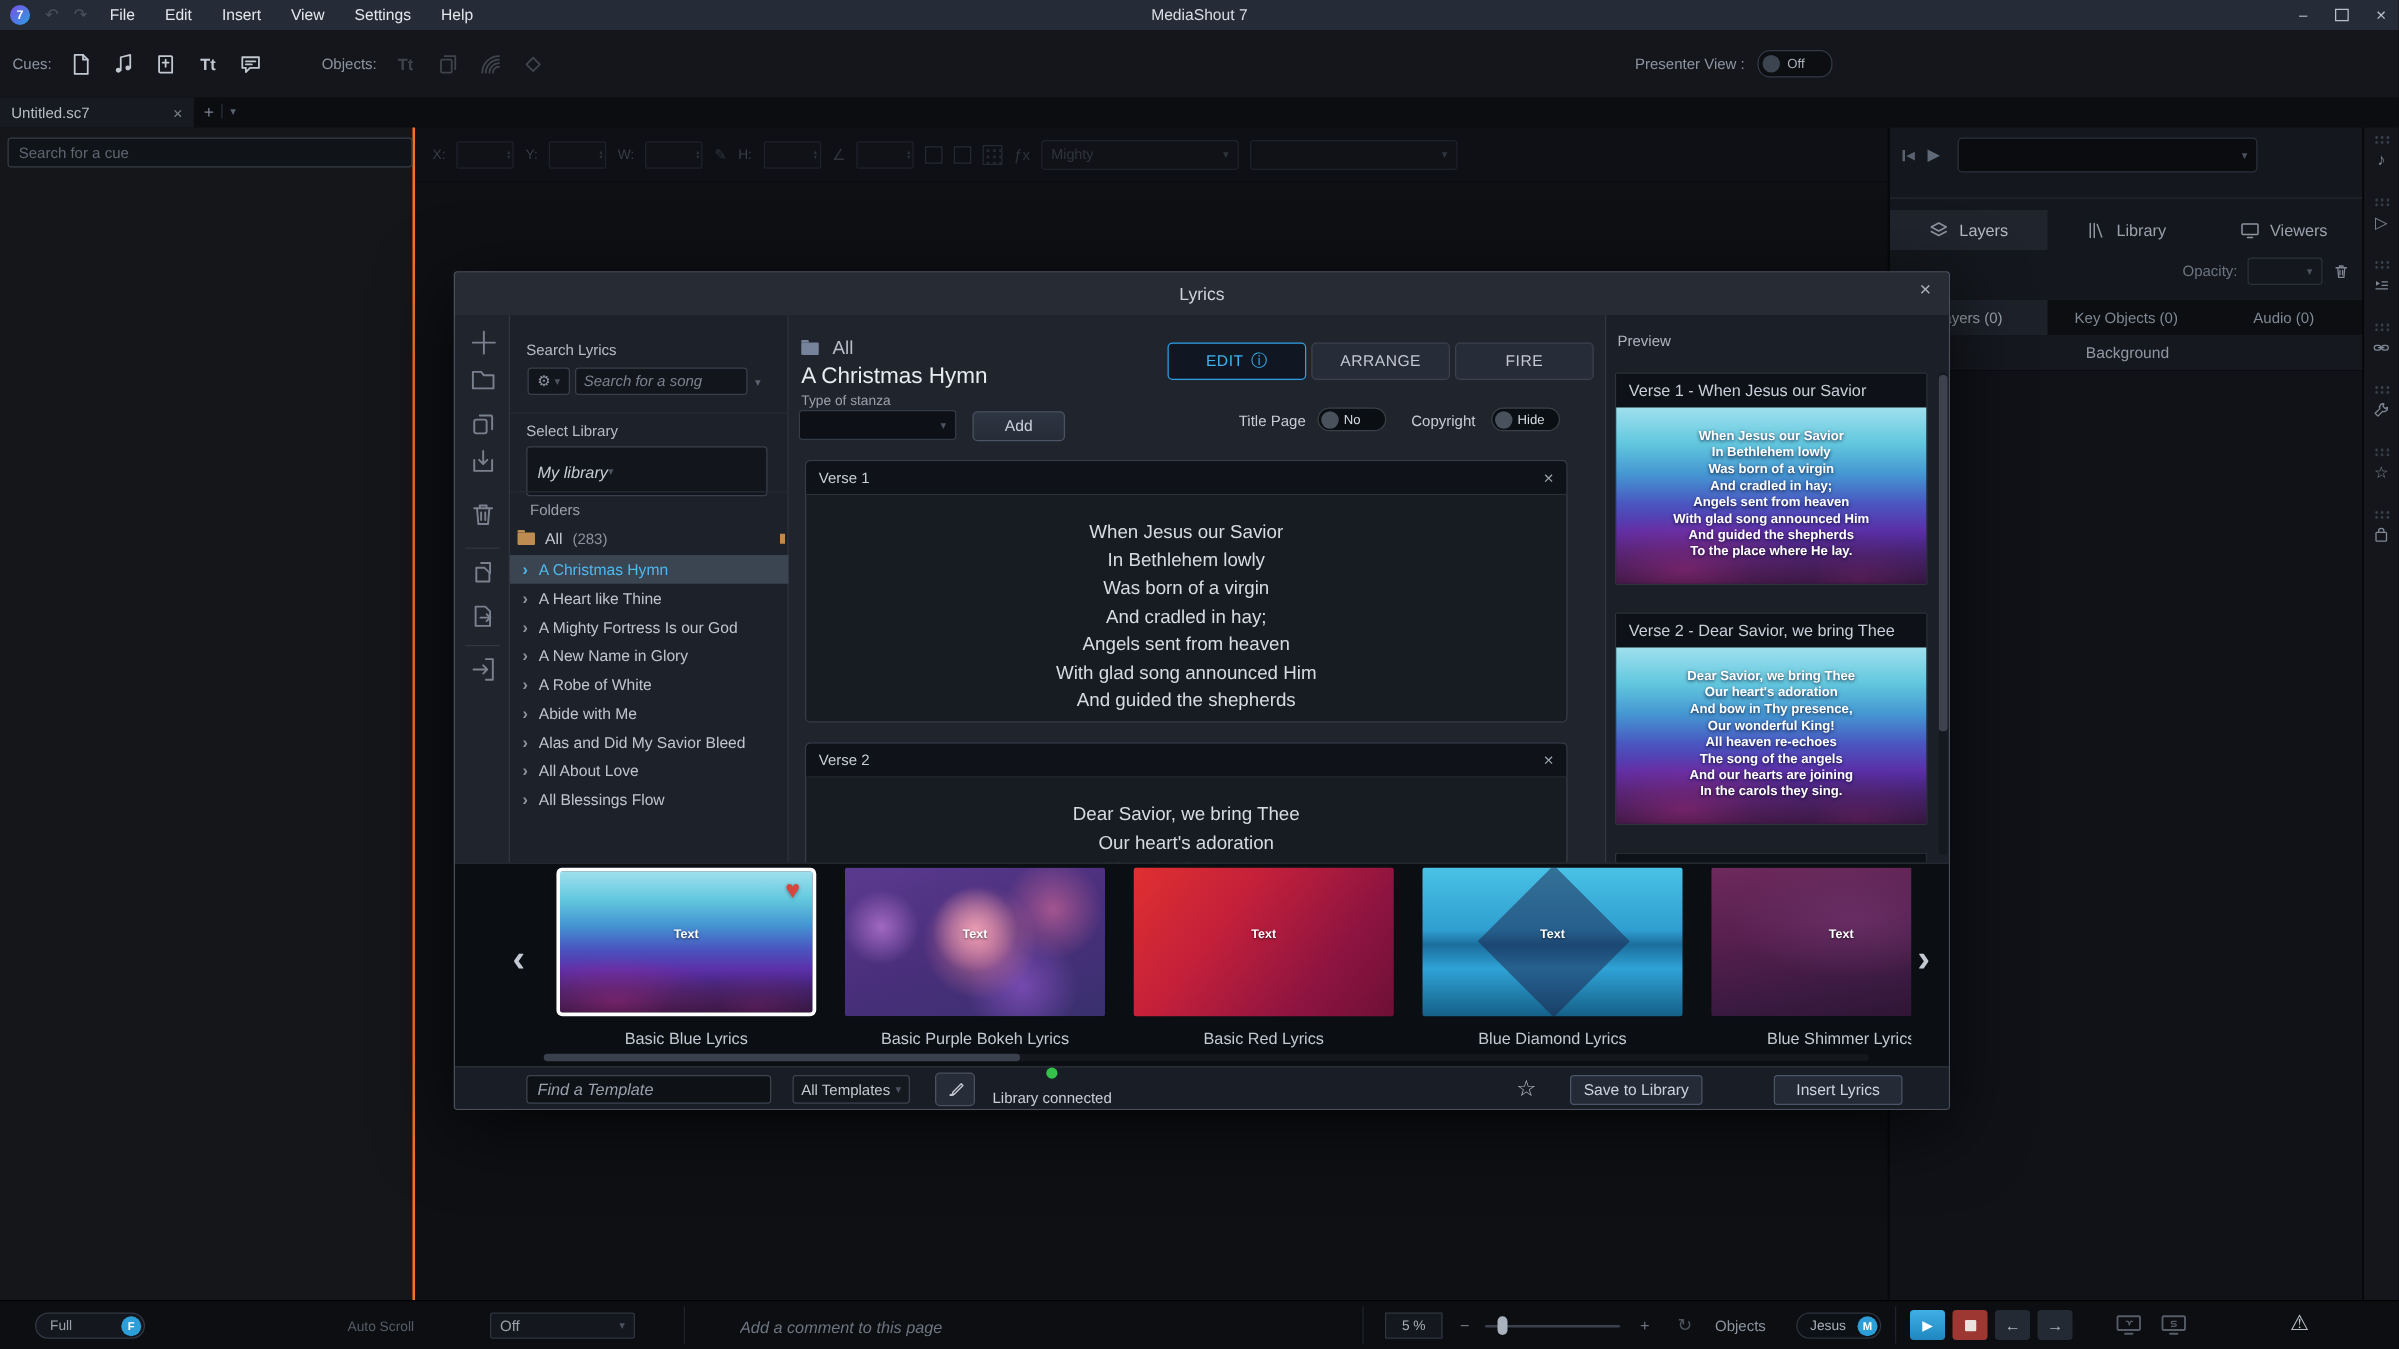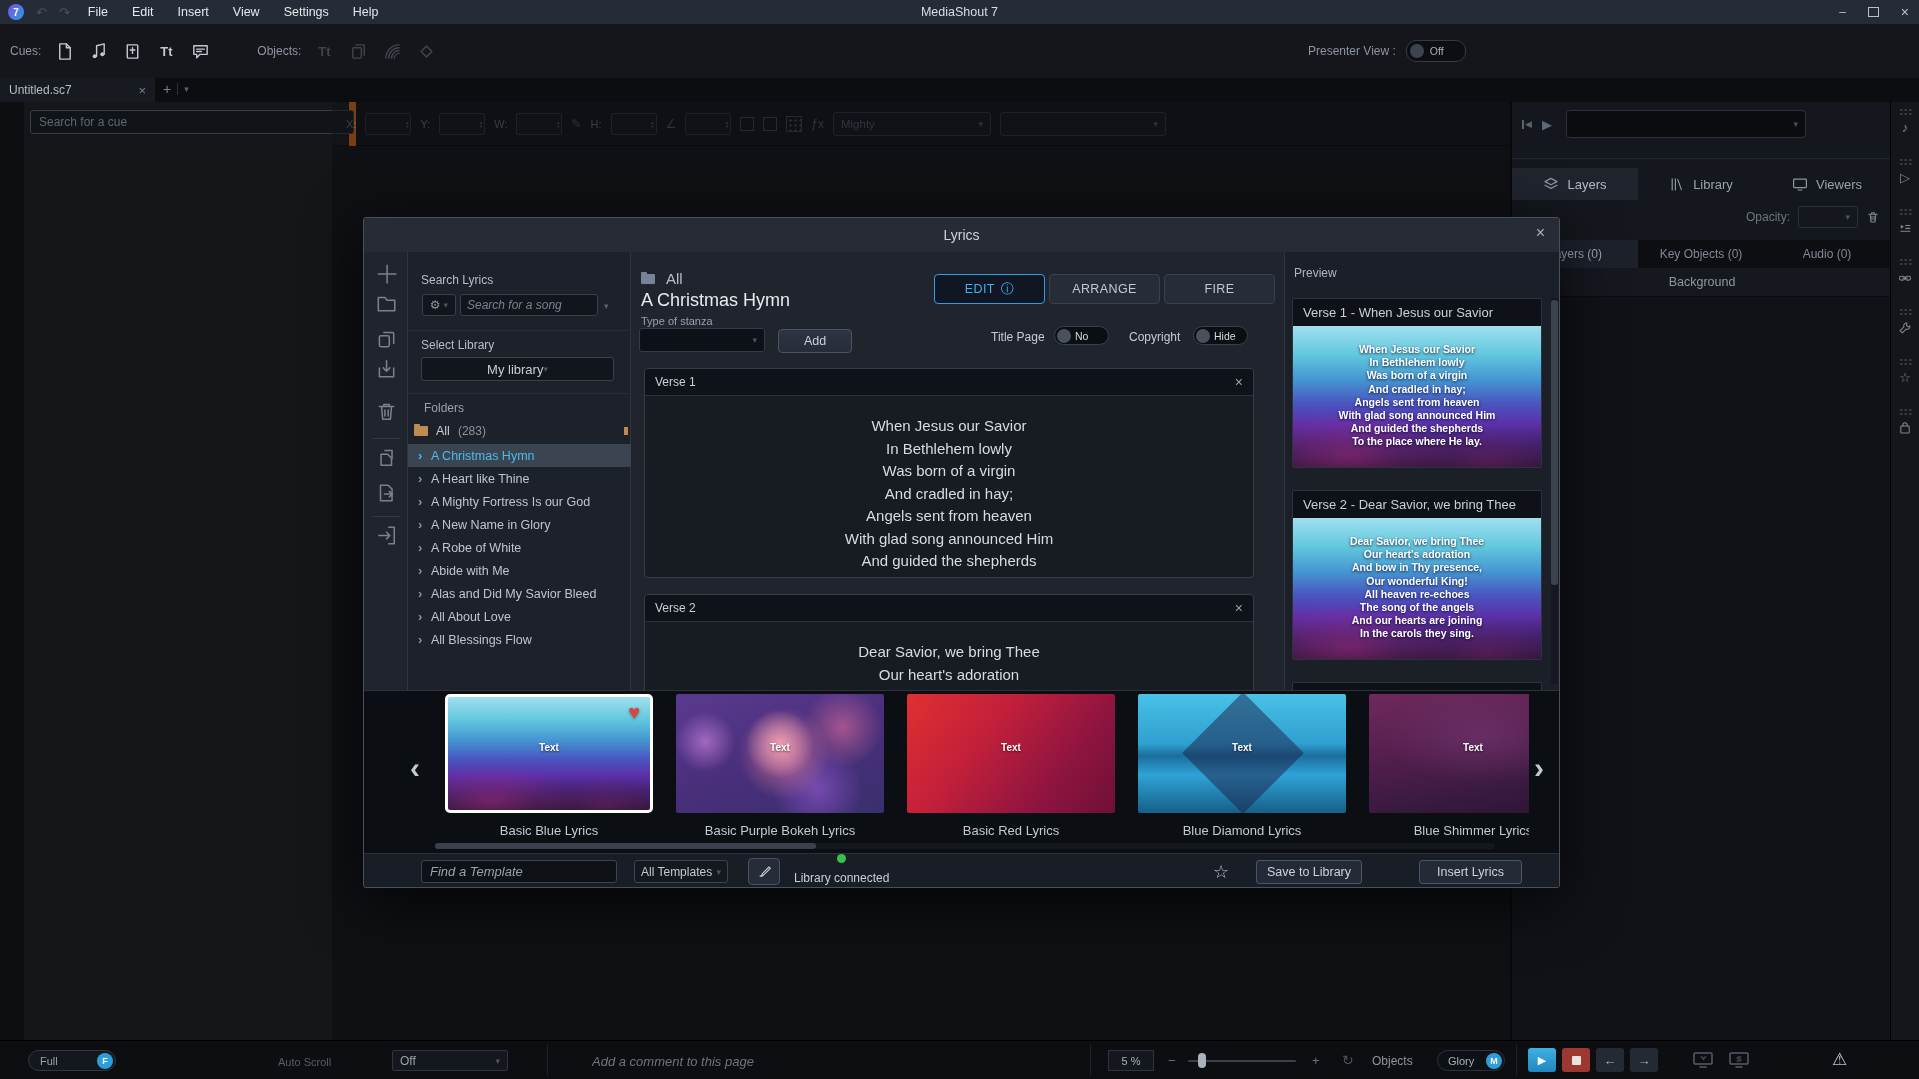--- a/index.html
+++ b/index.html
@@ -40,21 +40,21 @@
   
   #tabstrip{left:0;top:78px;width:1919px;height:24px;background:#0b0d11;}
   #doc-tab{position:absolute;left:0;top:0;width:155px;height:24px;background:#171a20;display:flex;align-items:center;}
   #doc-tab .tlabel{font-size:12px;color:#b6bcc6;margin-left:9px;flex:1;}
   #doc-tab .tclose{color:#7b828d;font-size:13px;margin-right:9px;}
   #tab-add{position:absolute;left:163px;top:3px;color:#7b828d;font-size:14px;display:flex;align-items:center;gap:6px;}
   #tab-add .sep{width:1px;height:12px;background:#2a2f38;}
   #tab-add .dd{font-size:9px;color:#5a6270;}
 
   
-  #cue-panel{left:0;top:102px;width:332px;height:938px;background:#14161a;border-right:7px solid #f97316;box-sizing:border-box;margin-left:24px;}
+  #cue-panel{left:0;top:102px;width:332px;height:938px;background:#14161a;border-right:2px solid #f97316;box-sizing:border-box;}
   #cue-search{position:absolute;left:6px;top:8px;width:306px;height:22px;background:#101318;border:1px solid #363c46;
               border-radius:3px;color:#8d95a1;font-size:12px;padding:0 8px;}
   #cue-search::placeholder{color:#5f6671;}
 
   
   #inspector{left:332px;top:102px;width:1178px;height:44px;background:#111318;border-bottom:1px solid #07080b;
              display:flex;align-items:center;gap:9px;padding-left:14px;box-sizing:border-box;opacity:.55;}
   .insp-label{font-size:11px;color:#5a6170;}
   .insp-box{width:44px;height:20px;background:#14171c;border:1px solid #2c323c;border-radius:2px;display:flex;justify-content:flex-end;align-items:center;}
   .step{display:flex;flex-direction:column;font-size:5px;color:#4a5260;line-height:4px;margin-right:2px;}
@@ -149,22 +149,22 @@
   #dlg-left{position:absolute;left:44px;top:34px;width:223px;height:438px;background:#1d2129;border-right:1px solid #30353f;box-sizing:border-box;}
   .sec-label{position:absolute;font-size:12px;color:#b7bdc7;}
   .hdiv{position:absolute;left:0;width:223px;height:1px;background:#272c35;}
   #gear-box{position:absolute;left:14px;top:42px;width:34px;height:22px;background:#12151b;border:1px solid #39404c;border-radius:3px;
             display:flex;align-items:center;justify-content:center;gap:3px;box-sizing:border-box;}
   #gear-box .g{color:#8d95a1;font-size:12px;}
   #song-search{position:absolute;left:52px;top:42px;width:138px;height:22px;background:#12151b;border:1px solid #39404c;border-radius:3px;
                font-style:italic;font-size:12px;color:#7b8390;padding:0 6px;box-sizing:border-box;}
   #song-search::placeholder{color:#7b8390;}
   #song-search-arrow{position:absolute;left:196px;top:49px;color:#5a6270;font-size:9px;}
-  #library-dd{position:absolute;left:13px;top:105px;width:193px;height:24px;background:#12151b;border:1px solid #39404c;border-radius:3px;
-              display:flex;align-items:center;justify-content:center;padding:0 8px;box-sizing:border-box;}
+  #library-dd{position:absolute;left:13px;top:105px;width:193px;height:40px;background:#12151b;border:1px solid #39404c;border-radius:3px;
+              display:flex;align-items:center;justify-content:flex-start;padding:0 8px;box-sizing:border-box;font-style:italic;}
   #library-dd .lv{font-size:13px;color:#c7cdd6;}
   .folder-ic{width:14px;height:10px;background:#bc8c50;border-radius:1px;position:relative;display:inline-block;}
   .folder-ic::before{content:"";position:absolute;left:0;top:-2px;width:6px;height:2px;background:#bc8c50;border-radius:1px 1px 0 0;}
   .folder-ic.gray{background:#77839b;}
   .folder-ic.gray::before{background:#77839b;}
   #all-row{position:absolute;left:6px;top:170px;width:214px;height:18px;display:flex;align-items:center;gap:8px;}
   #all-row .aname{font-size:12.5px;color:#c6cbd4;}
   #all-row .acount{font-size:12px;color:#8b939f;}
   #all-row .mark{position:absolute;right:0;top:5px;width:4px;height:8px;background:#c08a4e;}
   #song-list{position:absolute;left:0;top:192px;width:223px;}
@@ -509,21 +509,21 @@
   <input id="comment-input" placeholder="Add a comment to this page" style="">
   <div class="sdiv" style="left:1090px;"></div>
   <div id="zoom-box">5 %</div>
   <span class="zctl" style="left:1168px;">−</span>
   <div id="zoom-track"></div>
   <div id="zoom-knob"></div>
   <span class="zctl" style="left:1312px;">+</span>
   <span id="refresh-ic">↻</span>
   <span id="display-label">Objects</span>
   <div id="main-pill">
-    <span class="mtext">Glory</span>
+    <span class="mtext">Jesus</span>
     <span class="bknob" style="background: rgb(45, 159, 216);">M</span>
   </div>
   <div class="sdiv" style="left:1516px;"></div>
   <div class="sbtn" id="play-btn">▶</div>
   <div class="sbtn" id="stop-btn">
       <span class="sq"></span>
     </div>
   <div class="sbtn" id="prev-btn">←</div>
   <div class="sbtn" id="next-btn">→</div>
   <span class="mon" style="left:1692px;">

